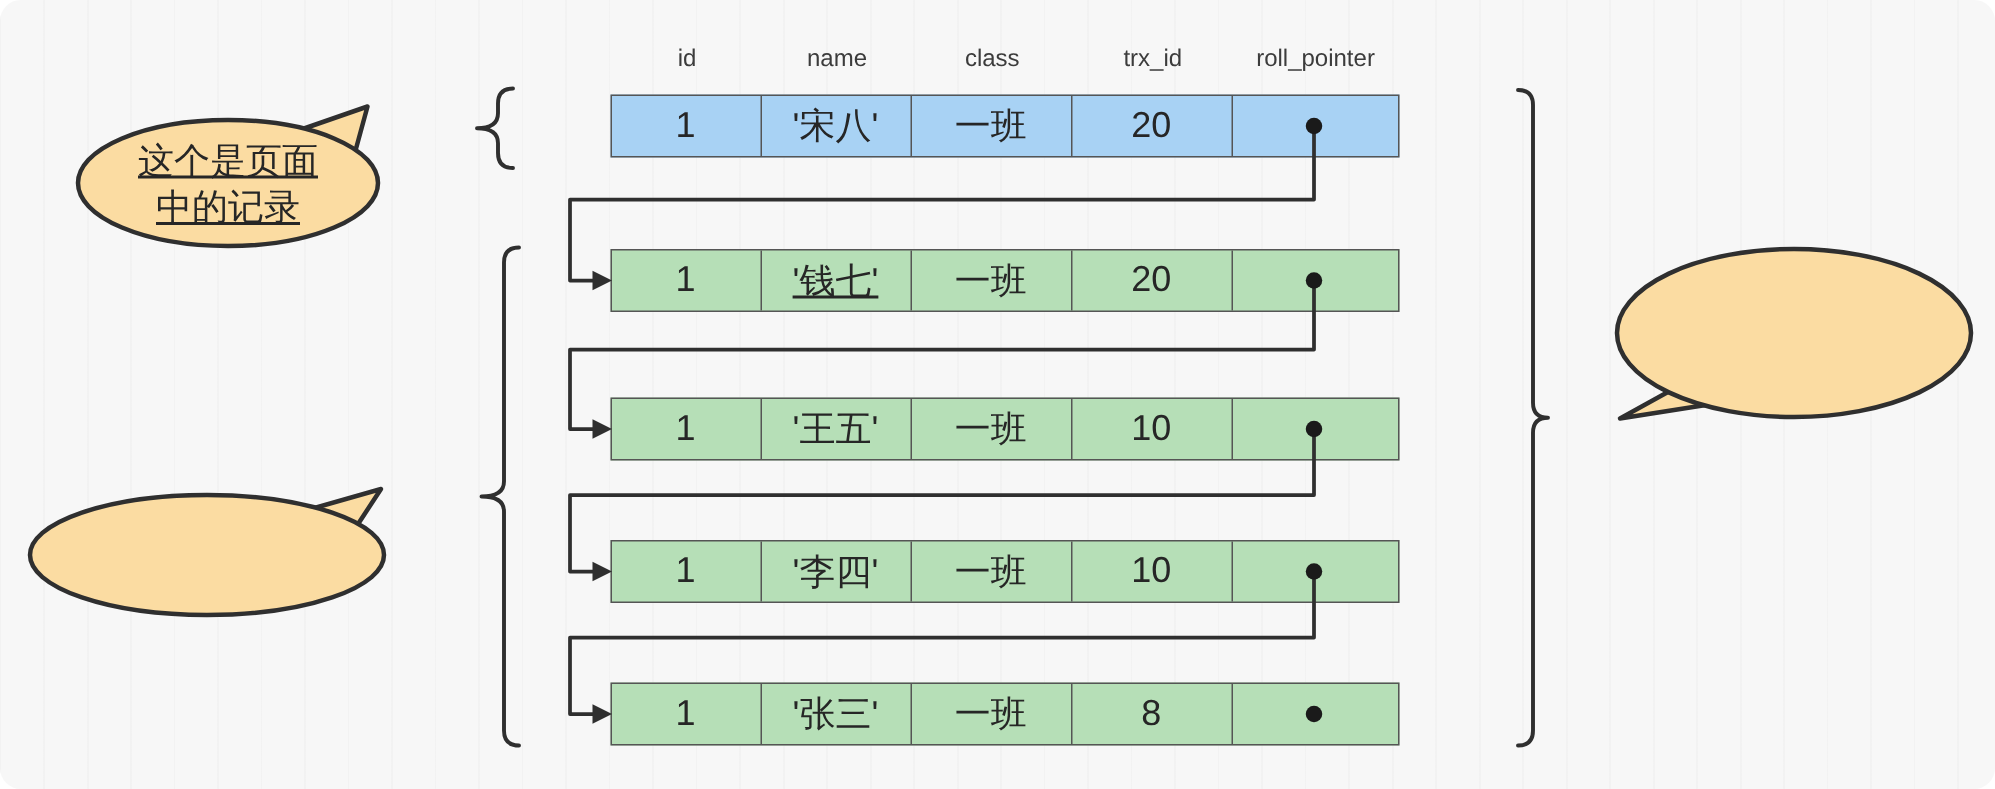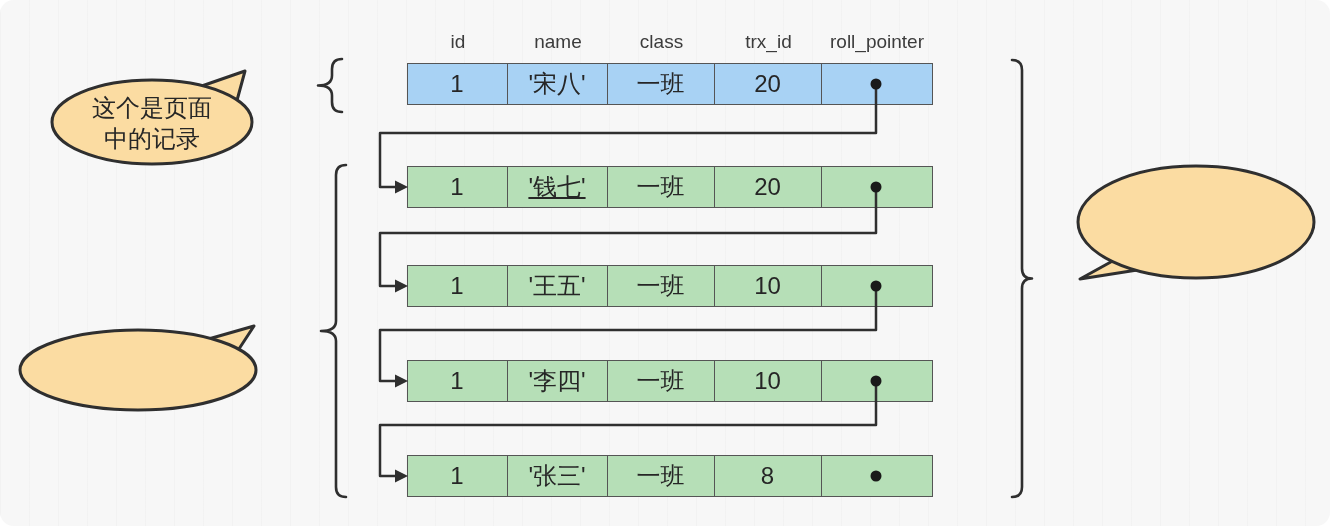--- a/index.html
+++ b/index.html
@@ -6,38 +6,38 @@
   .canvas{
     position:relative;width:1330px;height:526px;margin:0 auto;
     background:var(--bg,#f7f7f7);
     background-image:repeating-linear-gradient(90deg,rgba(0,0,0,0.018) 0px,rgba(0,0,0,0.018) 1px,transparent 1px,transparent 29px);
     border-radius:14px;overflow:hidden;
   }
   .layer{position:absolute;left:0;top:0;width:100%;height:100%;}
   svg.overlay{position:absolute;left:0;top:0;pointer-events:none;}
   .hdr-label{
     position:absolute;transform:translateX(-50%);
-    font-size:19px;color:#3c3c3c;white-space:nowrap;
+    font-size:16px;color:#3c3c3c;white-space:nowrap;
   }
   .record-row{
     position:absolute;display:flex;box-sizing:content-box;
     border:1.5px solid var(--cell-border,#555);
   }
   .cell{
     box-sizing:border-box;height:100%;
     display:flex;align-items:center;justify-content:center;
     font-size:24px;color:var(--text,#262626);
     border-right:1.5px solid var(--cell-border,#555);
     white-space:nowrap;overflow:hidden;
   }
   .cell:last-child{border-right:none;}
   .bubble-text{
     position:absolute;transform:translate(-50%,-50%);
     font-size:24px;line-height:31px;color:var(--text,#2b2b2b);
-    text-align:center;white-space:nowrap;
+    text-align:center;white-space:nowrap;text-decoration:underline;
   }
 </style>
 </head>
 <body>
 
 <div class="canvas">
   <div class="layer" id="rows-layer">
       <div class="record-row" style="left: 406.5px; top: 62.5px; height: 40px; background: rgb(168, 210, 244);">
         <div class="cell" style="width: 100px;">1</div>
         <div class="cell" style="width: 100px;">'宋八'</div>

